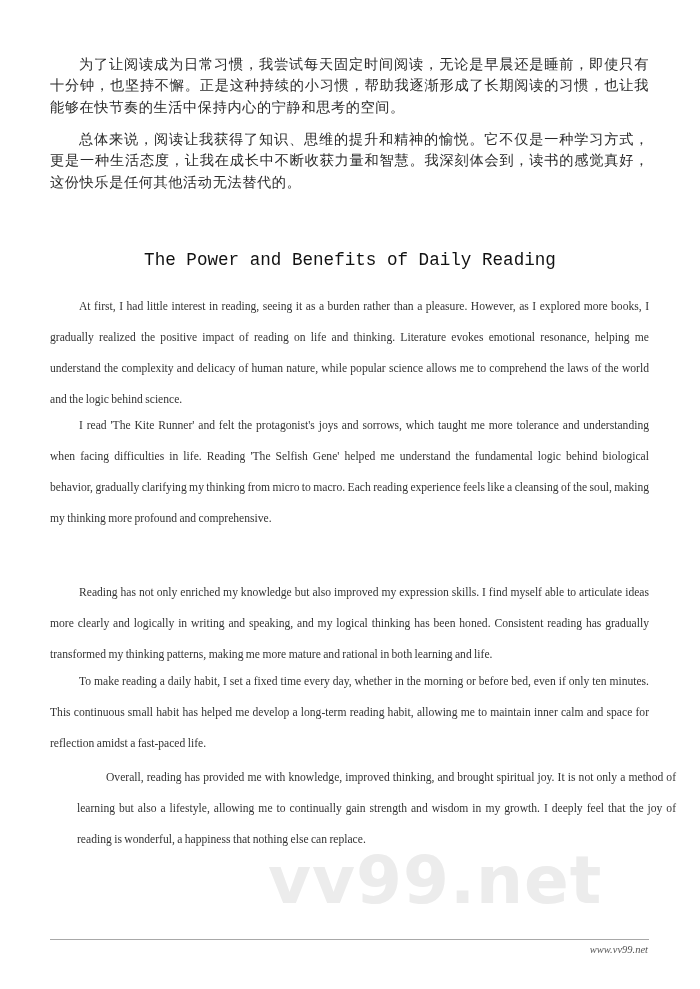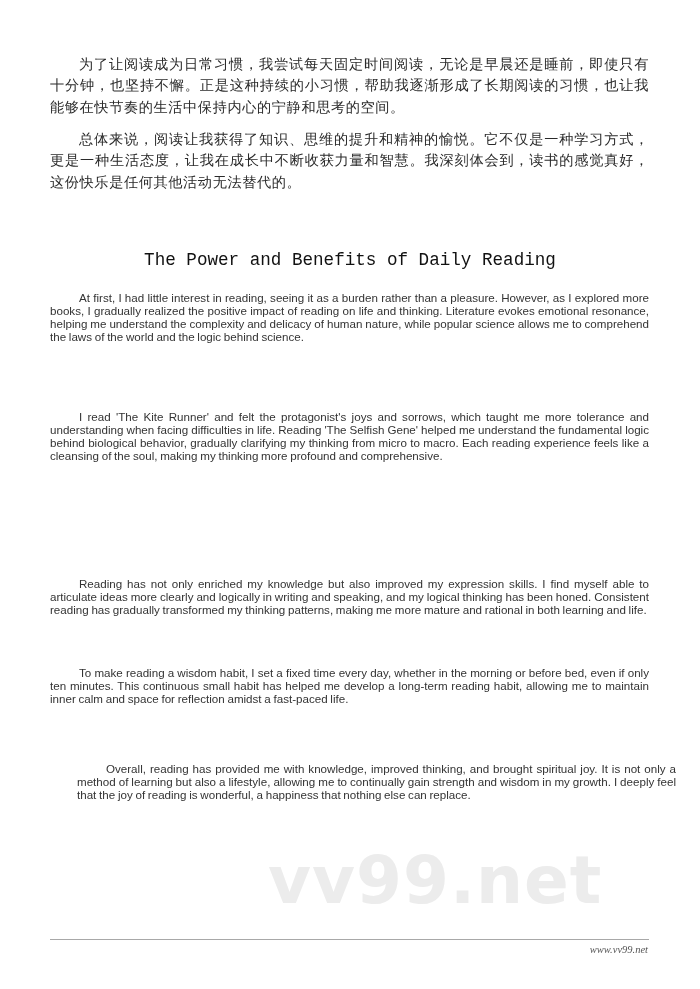--- a/index.html
+++ b/index.html
@@ -11,22 +11,22 @@
   .para {
     position: absolute; left: 50px; width: 599px; margin: 0;
     text-align: justify; text-align-last: left;
   }
   .para.cn {
     font-family: "DejaVu Serif", "Liberation Serif", serif;
     font-size: 14.2px; line-height: 21.3px; letter-spacing: 0.6px;
     text-indent: 29px; color: #2a2a2a;
   }
   .para.en {
-    font-family: Liberation Sans, sans-serif;
-    font-size: 11.6px; line-height: 13px; text-indent: 29px; color: #333333;
+    font-family: Liberation Serif, serif;
+    font-size: 11.6px; line-height: 31px; text-indent: 29px; color: #333333;
     word-spacing: -0.5px;
   }
   .title {
     position: absolute; left: 0; top: 248px; width: 700px; text-align: center; margin: 0;
     font-family: "Liberation Mono", "DejaVu Sans Mono", monospace;
     font-size: 17.6px; font-weight: normal; color: #111111; line-height: 24px;
   }
   .watermark {
     position: absolute; left: 268px; top: 846px;
     font-family: "DejaVu Sans", "Liberation Sans", sans-serif;
@@ -49,21 +49,21 @@
 <div class="page">
 
   <p class="para cn" style="top:54px;">为了让阅读成为日常习惯，我尝试每天固定时间阅读，无论是早晨还是睡前，即使只有十分钟，也坚持不懈。正是这种持续的小习惯，帮助我逐渐形成了长期阅读的习惯，也让我能够在快节奏的生活中保持内心的宁静和思考的空间。</p>
   <p class="para cn" style="top:129px;">总体来说，阅读让我获得了知识、思维的提升和精神的愉悦。它不仅是一种学习方式，更是一种生活态度，让我在成长中不断收获力量和智慧。我深刻体会到，读书的感觉真好，这份快乐是任何其他活动无法替代的。</p>
 
   <h1 class="title">The Power and Benefits of Daily Reading</h1>
 
   <p class="para en" style="top:291px;">At first, I had little interest in reading, seeing it as a burden rather than a pleasure. However, as I explored more books, I gradually realized the positive impact of reading on life and thinking. Literature evokes emotional resonance, helping me understand the complexity and delicacy of human nature, while popular science allows me to comprehend the laws of the world and the logic behind science.</p>
   <p class="para en" style="top:410px;">I read 'The Kite Runner' and felt the protagonist's joys and sorrows, which taught me more tolerance and understanding when facing difficulties in life. Reading 'The Selfish Gene' helped me understand the fundamental logic behind biological behavior, gradually clarifying my thinking from micro to macro. Each reading experience feels like a cleansing of the soul, making my thinking more profound and comprehensive.</p>
   <p class="para en" style="top:549px;margin-top:28px;">Reading has not only enriched my knowledge but also improved my expression skills. I find myself able to articulate ideas more clearly and logically in writing and speaking, and my logical thinking has been honed. Consistent reading has gradually transformed my thinking patterns, making me more mature and rational in both learning and life.</p>
-  <p class="para en" style="top:666px;">To make reading a wisdom habit, I set a fixed time every day, whether in the morning or before bed, even if only ten minutes. This continuous small habit has helped me develop a long-term reading habit, allowing me to maintain inner calm and space for reflection amidst a fast-paced life.</p>
+  <p class="para en" style="top:666px;">To make reading a daily habit, I set a fixed time every day, whether in the morning or before bed, even if only ten minutes. This continuous small habit has helped me develop a long-term reading habit, allowing me to maintain inner calm and space for reflection amidst a fast-paced life.</p>
   <p class="para en" style="top:762px;margin-left:27px;">Overall, reading has provided me with knowledge, improved thinking, and brought spiritual joy. It is not only a method of learning but also a lifestyle, allowing me to continually gain strength and wisdom in my growth. I deeply feel that the joy of reading is wonderful, a happiness that nothing else can replace.</p>
 
   <div class="watermark">vv99.net</div>
 
   <div class="footer-rule"></div>
   <div class="footer-text">www.vv99.net</div>
 
 </div>
 
 </body></html>

